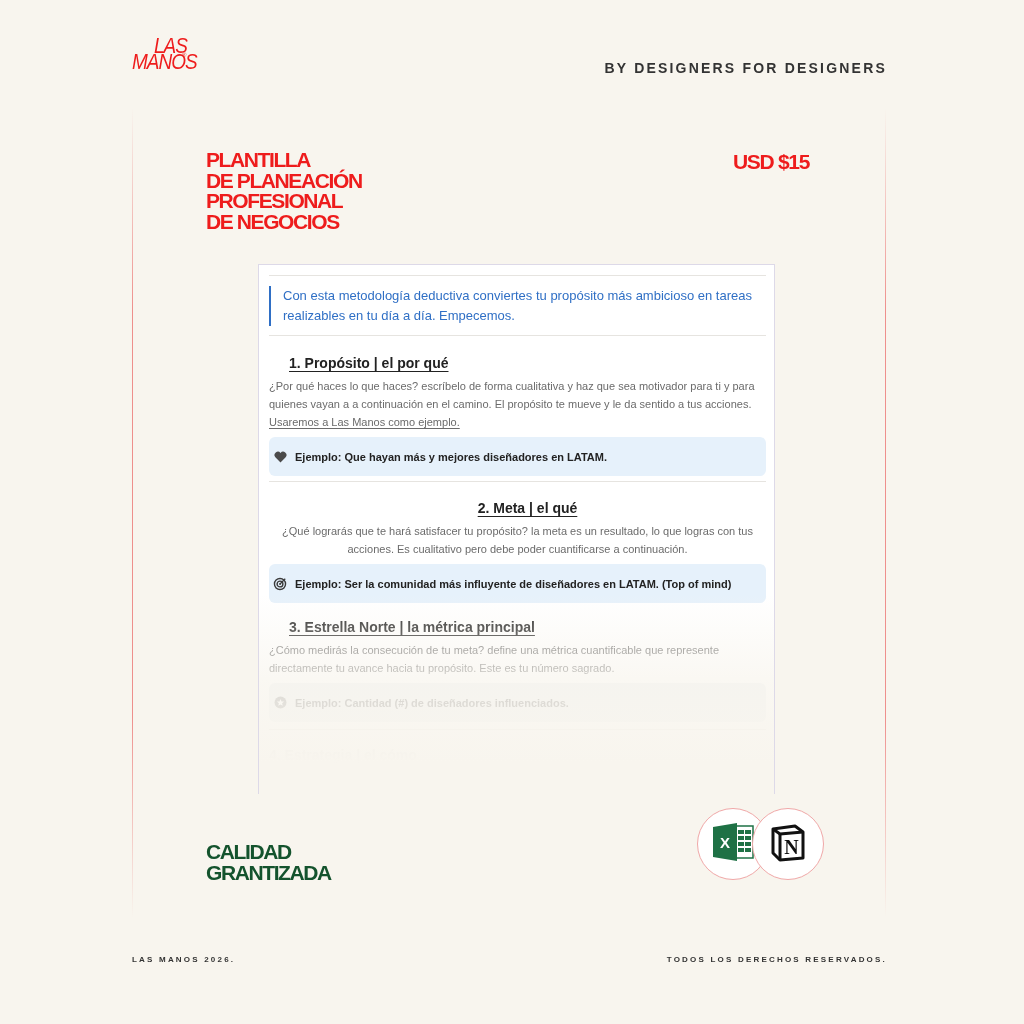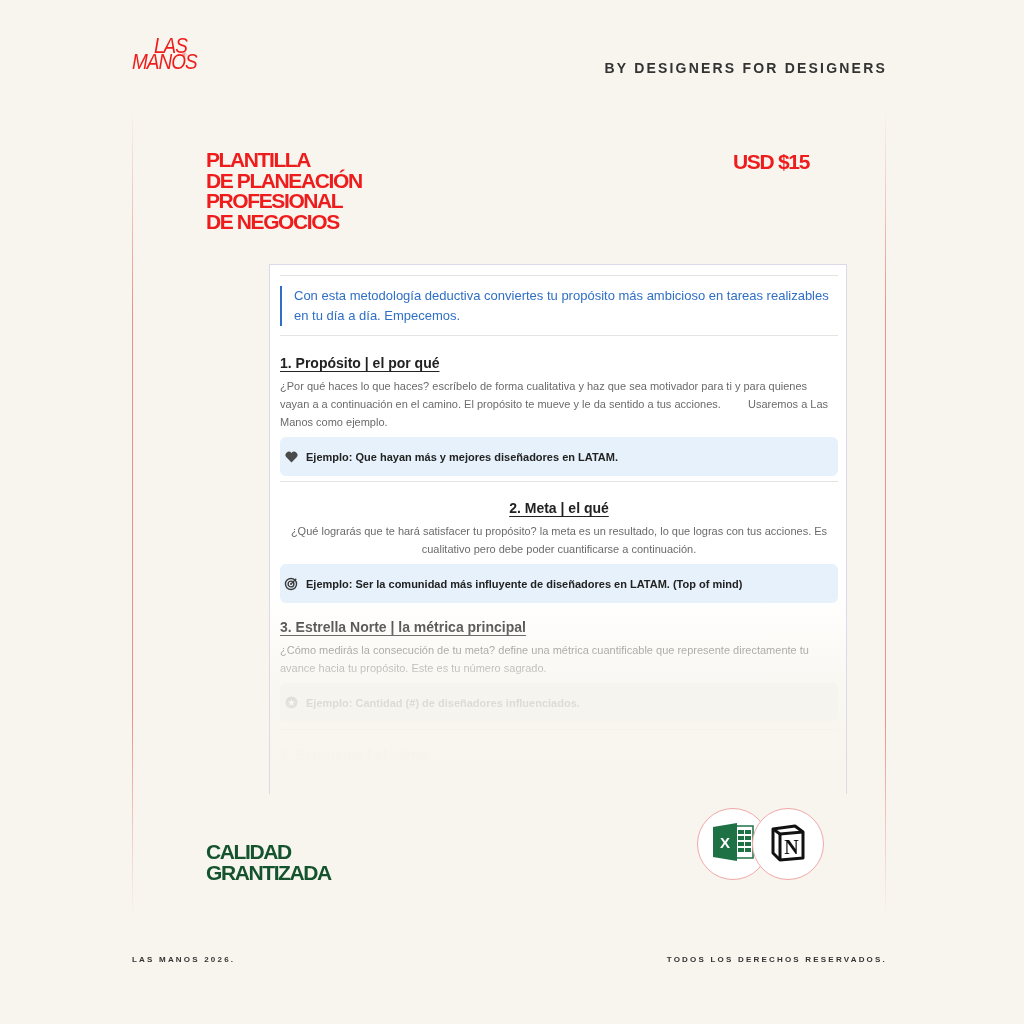--- a/index.html
+++ b/index.html
@@ -16,30 +16,30 @@
 
   .side-line { position: absolute; width: 1px; top: 108px; height: 810px;
     background: linear-gradient(to bottom, rgba(230,60,60,0) 0%, rgba(230,60,60,0.55) 25%, rgba(230,60,60,0.55) 75%, rgba(230,60,60,0) 100%); }
   .side-line.left { left: 132px; }
   .side-line.right { left: 885px; }
 
   .title { position: absolute; left: 206px; top: 150px; color: #ee1c1c; font-weight: 700; font-size: 21px; line-height: 20.5px; letter-spacing: -1.4px; }
   .title div { white-space: nowrap; }
   .price { position: absolute; left: 733px; top: 150px; color: #ee1c1c; font-weight: 700; font-size: 21px; letter-spacing: -1.3px; }
 
-  .card { position: absolute; left: 269px; top: 264px; width: 578px; height: 530px; background: #fff; border: 1px solid #ddd9e8; border-bottom: none; overflow: hidden; }
+  .card { position: absolute; left: 258px; top: 264px; width: 517px; height: 530px; background: #fff; border: 1px solid #ddd9e8; border-bottom: none; overflow: hidden; }
   .card-fade { position: absolute; left: 0; right: 0; bottom: 0; height: 200px;
     background: linear-gradient(to bottom, rgba(248,245,238,0) 0%, rgba(248,245,238,0.75) 45%, rgba(248,245,238,1) 85%); pointer-events: none; }
   .divider { position: absolute; left: 10px; right: 8px; height: 1px; background: #e6e4e0; }
   .quote { position: absolute; left: 10px; top: 21px; right: 10px; border-left: 2px solid #2f6fc5; padding-left: 12px; color: #2f6fc5; font-size: 13px; line-height: 20px; }
 
   .section { position: absolute; left: 10px; right: 8px; }
-  .sec-title { font-weight: 700; font-size: 14px; color: #222; text-decoration: underline; text-underline-offset: 3px; text-decoration-thickness: 1px; }
+  .sec-title { font-weight: 700; font-size: 14px; color: #222; text-decoration: underline; text-underline-offset: 3px; text-decoration-thickness: 1px; margin-left: 20px; }
   .sec-desc { margin-top: 6px; font-size: 11px; line-height: 18px; color: #6b6b6b; }
-  .sec-desc .link { text-underline-offset: 2px; margin-left: 24px; }
+  .sec-desc .link { text-decoration: underline; text-underline-offset: 2px; }
   .callout { margin-top: 6px; height: 39px; background: #e6f1fb; border-radius: 6px; display: flex; align-items: center; padding-left: 4px; }
   .callout.gray { background: #eef1f3; }
   .callout-icon { width: 14px; height: 14px; display: inline-flex; align-items: center; justify-content: center; margin-right: 8px; }
   .callout-text { font-size: 11px; font-weight: 700; color: #222; }
   .callout.gray .callout-text { color: #6d6d6d; }
 
   .sec4-title { position: absolute; left: 10px; top: 482px; font-weight: 700; font-size: 14px; color: #c8c8c8; text-decoration: underline; text-underline-offset: 3px; }
 
   .quality { position: absolute; left: 206px; top: 842px; color: #14532d; font-weight: 700; font-size: 21px; line-height: 20.5px; letter-spacing: -1.4px; }
 

